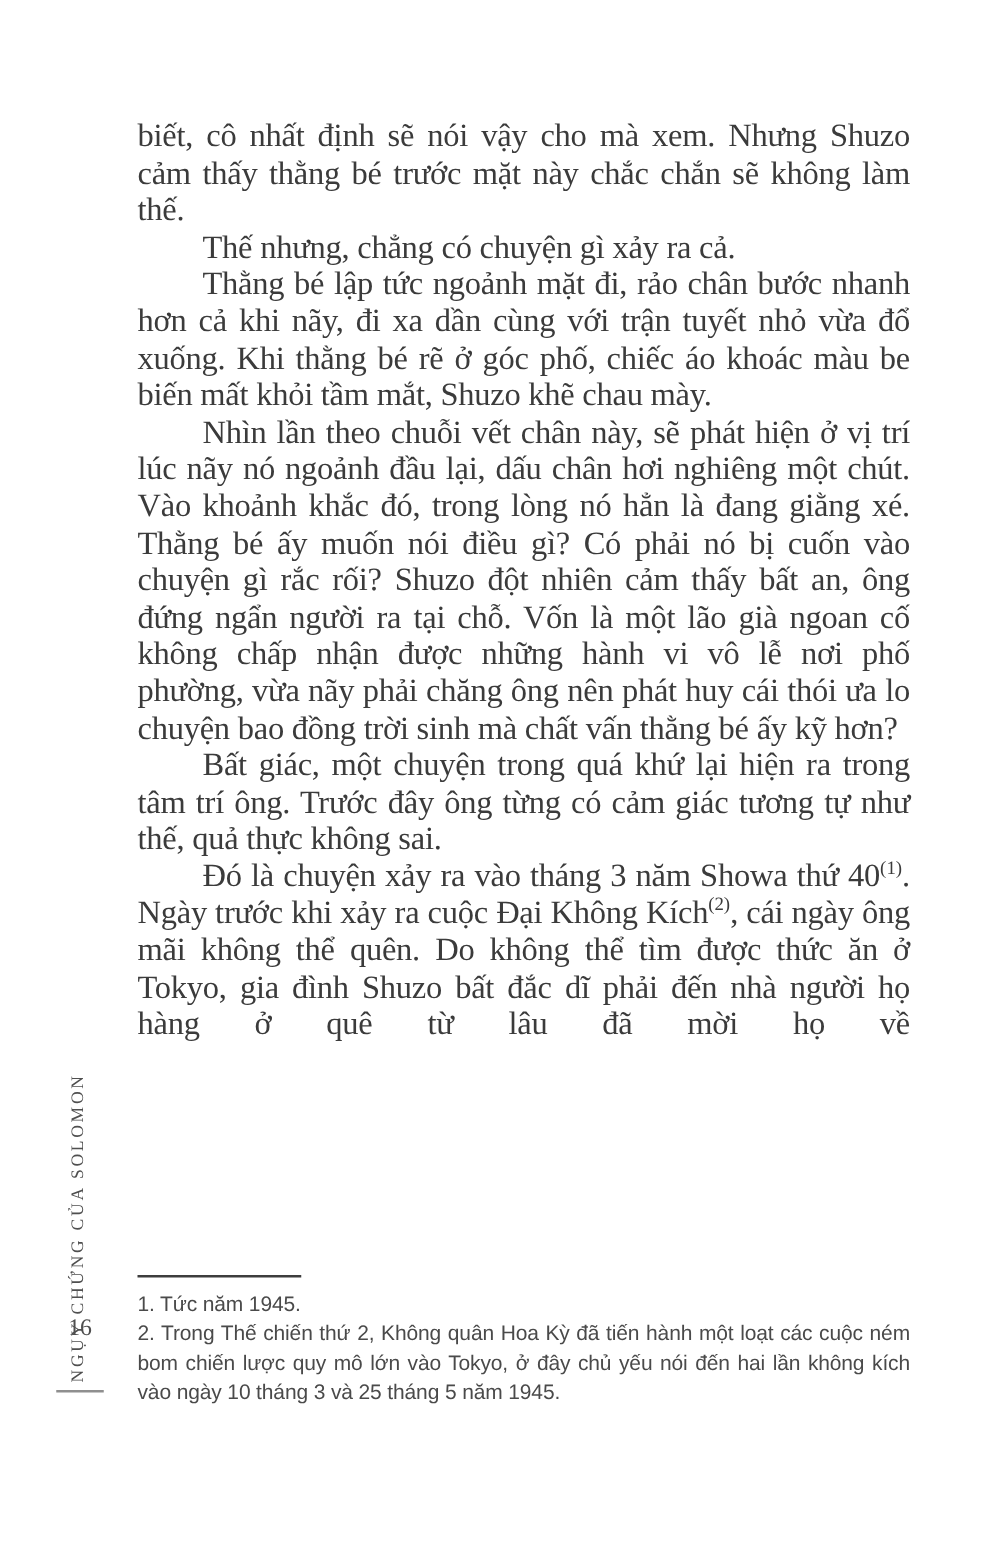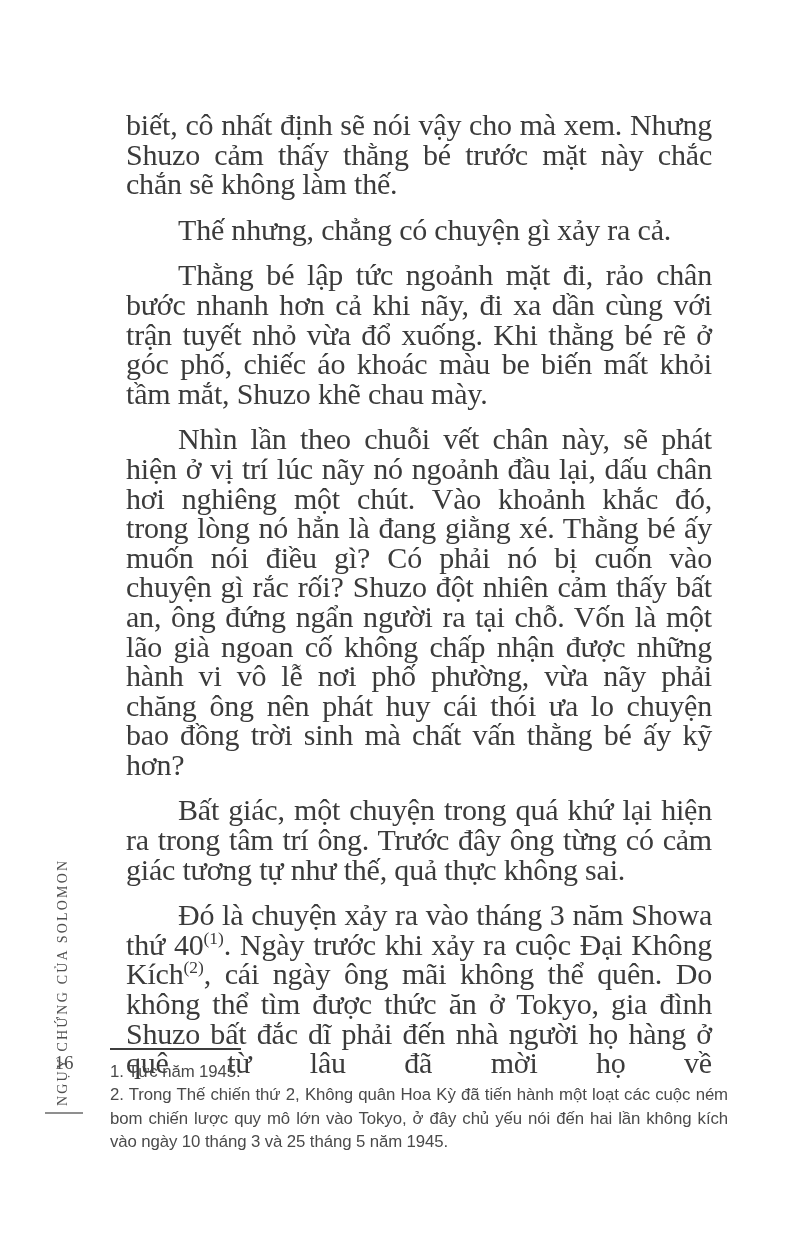--- a/index.html
+++ b/index.html
@@ -7,37 +7,37 @@
     position: relative;
     width: 801px;
     height: 1245px;
     background: #ffffff;
     font-family: "Liberation Serif", serif;
     overflow: hidden;
   }
   
   .body-text { position: absolute; left: 110px; top: 94px; width: 618px; }
   .para {
-    margin: 16px;
-    font-size: 30px;
+    margin: 0;
+    font-size: 26px;
     line-height: 29.6px;
     color: #3b3b3b;
     text-align: justify;
     letter-spacing: -0.2px;
   }
   .para.indent { text-indent: 52px; }
   .para.continues { text-align-last: justify; }
   .para sup {
     font-size: 0.58em;
     line-height: 0;
     vertical-align: super;
     letter-spacing: 0;
   }
   
-  .footnotes { position: absolute; left: 110px; top: 1048px; width: 618px; }
+  .footnotes { position: absolute; left: 110px; top: 1020px; width: 618px; }
   .fn-rule { width: 131px; height: 2px; background: #3d3d3d; margin: 0 0 10px 0; }
   .fn {
     margin: 0;
     font-family: "Liberation Sans", sans-serif;
     font-size: 16.8px;
     line-height: 23.4px;
     color: #4a4a4a;
     text-align: justify;
     letter-spacing: -0.1px;
   }

